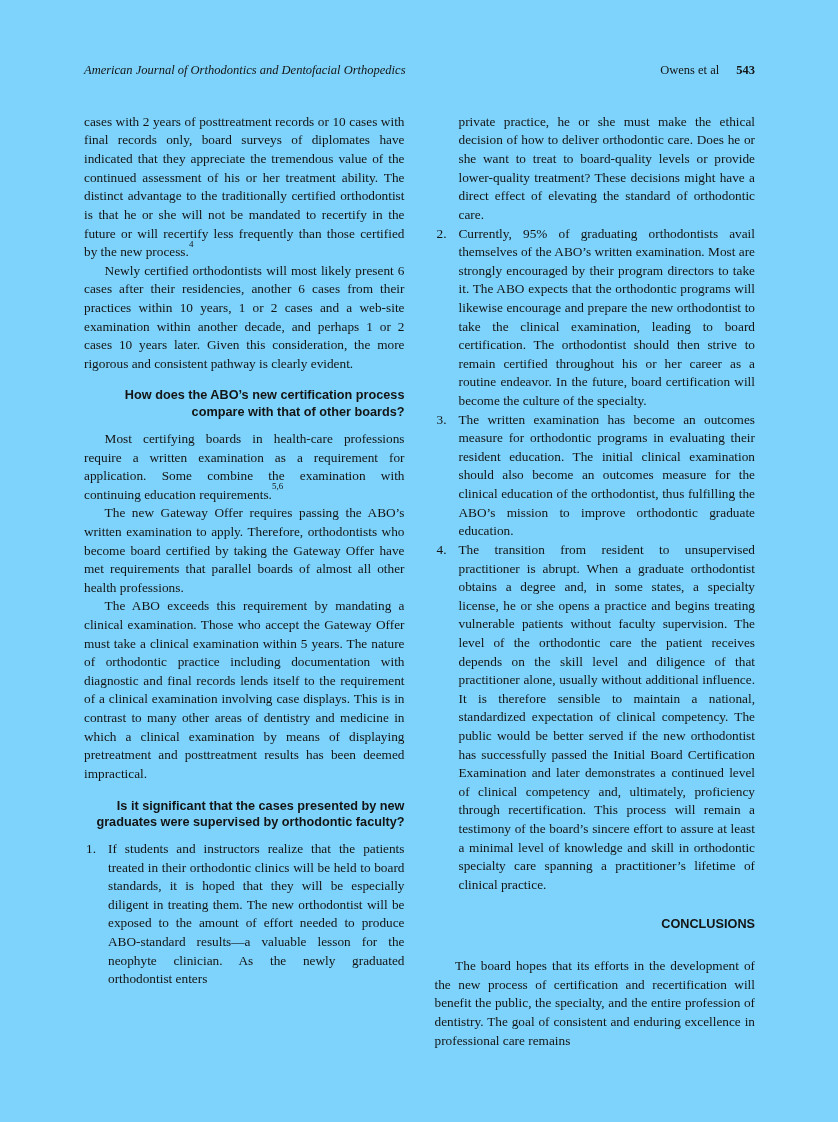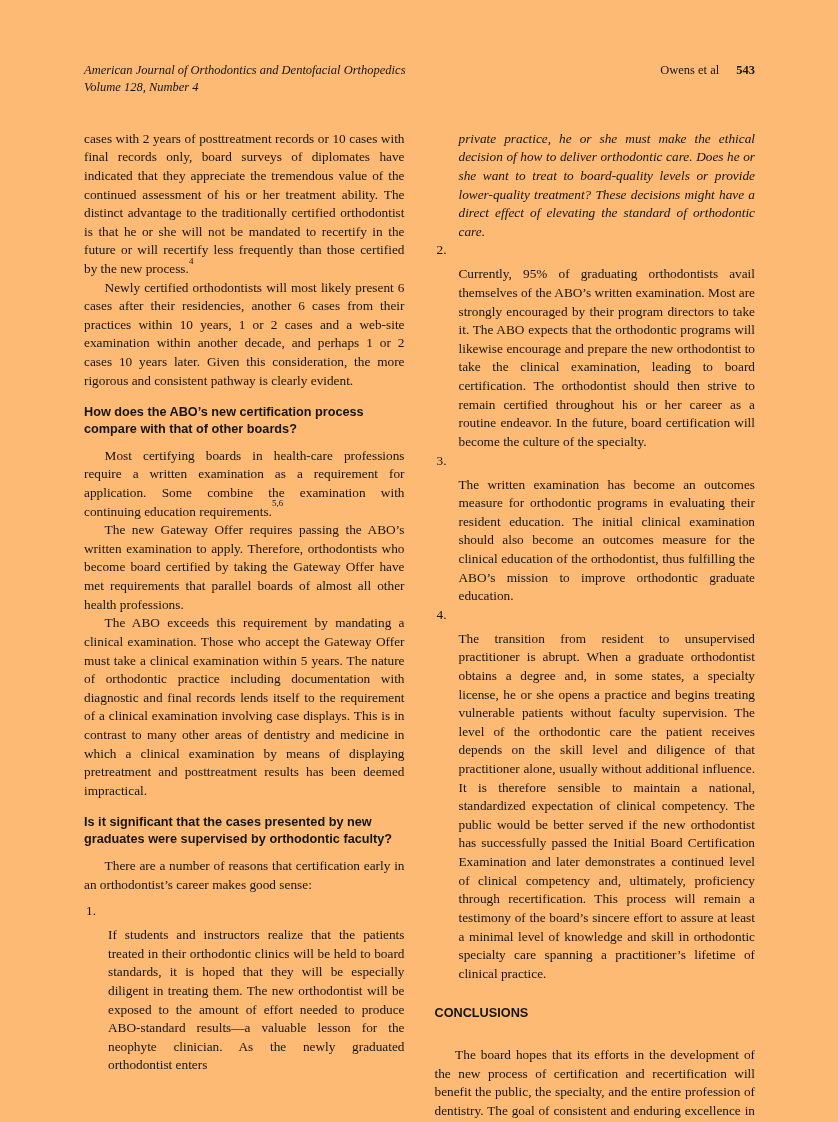--- a/index.html
+++ b/index.html
@@ -7,21 +7,21 @@
   body {
     width: 838px; height: 1122px;
     font-family: "Liberation Serif", "DejaVu Serif", serif;
     color: #141414;
     -webkit-font-smoothing: antialiased;
   }
   .page {
     width: 838px; height: 1122px;
     padding: 62px 83px 30px 84px;
     overflow: hidden;
-    background: #fdba74;
+    background: #7dd3fc;
   }
   .page-header {
     display: flex;
     justify-content: space-between;
     align-items: flex-start;
     font-size: 12.5px;
     line-height: 1.35;
     margin-bottom: 34px;
   }
   .journal-title, .journal-volume { font-style: italic; }
@@ -38,48 +38,47 @@
     text-align: justify;
   }
   .column p { text-indent: 1.55em; }
   .column p.no-indent { text-indent: 0; }
 
   .subheading {
     font-family: "Liberation Sans", "DejaVu Sans", sans-serif;
     font-weight: bold;
     font-size: 12.7px;
     line-height: 1.32;
-    text-align: left;
+    text-align: right;
     margin: 14px 0 9px 0;
     text-indent: 0;
   }
   .subheading.major { margin-top: 22px; margin-bottom: 24px; }
 
   .list { margin-top: 8px; }
   .list-item { display: flex; }
   .num { flex: 0 0 24px; padding-left: 2px; text-align: left; }
-  .item-text { flex: 1 1 auto; text-align: justify; margin-top: 24px; }
-  .item-cont { padding-left: 24px; text-indent: 0; text-align: justify; font-style: italic; }
+  .item-text { flex: 1 1 auto; text-align: justify; }
+  .item-cont { padding-left: 24px; text-indent: 0; text-align: justify; }
 
   sup.ref {
     font-size: 0.68em;
     line-height: 0;
     position: relative;
     top: -0.45em;
   }
 </style>
 </head>
 <body>
 
 <div class="page">
 
   <header class="page-header">
     <div class="header-left">
       <div class="journal-title">American Journal of Orthodontics and Dentofacial Orthopedics</div>
-      <div class="journal-volume">Volume 128, Number 4</div>
     </div>
     <div class="header-right">
       <span class="authors">Owens et al</span><span class="page-number">543</span>
     </div>
   </header>
 
   <main class="columns">
 
     <section class="column">
       <p class="no-indent"><span>cases with 2 years of posttreatment records or 10 cases with final records only, board surveys of diplomates have indicated that they appreciate the tremendous value of the continued assessment of his or her treatment ability. The distinct advantage to the traditionally certified orthodontist is that he or she will not be mandated to recertify in the future or will recertify less frequently than those certified by the new process.</span><sup class="ref">4</sup></p>
@@ -89,21 +88,20 @@
       <h2 class="subheading">How does the ABO’s new certification process compare with that of other boards?</h2>
 
       <p><span>Most certifying boards in health-care professions require a written examination as a requirement for application. Some combine the examination with continuing education requirements.</span><sup class="ref">5,6</sup></p>
 
       <p>The new Gateway Offer requires passing the ABO’s written examination to apply. Therefore, orthodontists who become board certified by taking the Gateway Offer have met requirements that parallel boards of almost all other health professions.</p>
 
       <p>The ABO exceeds this requirement by mandating a clinical examination. Those who accept the Gateway Offer must take a clinical examination within 5 years. The nature of orthodontic practice including documentation with diagnostic and final records lends itself to the requirement of a clinical examination involving case displays. This is in contrast to many other areas of dentistry and medicine in which a clinical examination by means of displaying pretreatment and posttreatment results has been deemed impractical.</p>
 
       <h2 class="subheading">Is it significant that the cases presented by new graduates were supervised by orthodontic faculty?</h2>
 
-      <p>There are a number of reasons that certification early in an orthodontist’s career makes good sense:</p>
 
       <div class="list">
         <div class="list-item">
           <span class="num">1.</span>
           <div class="item-text">If students and instructors realize that the patients treated in their orthodontic clinics will be held to board standards, it is hoped that they will be especially diligent in treating them. The new orthodontist will be exposed to the amount of effort needed to produce ABO-standard results—a valuable lesson for the neophyte clinician. As the newly graduated orthodontist enters</div>
         </div>
       </div>
     </section>
 
     <section class="column">

